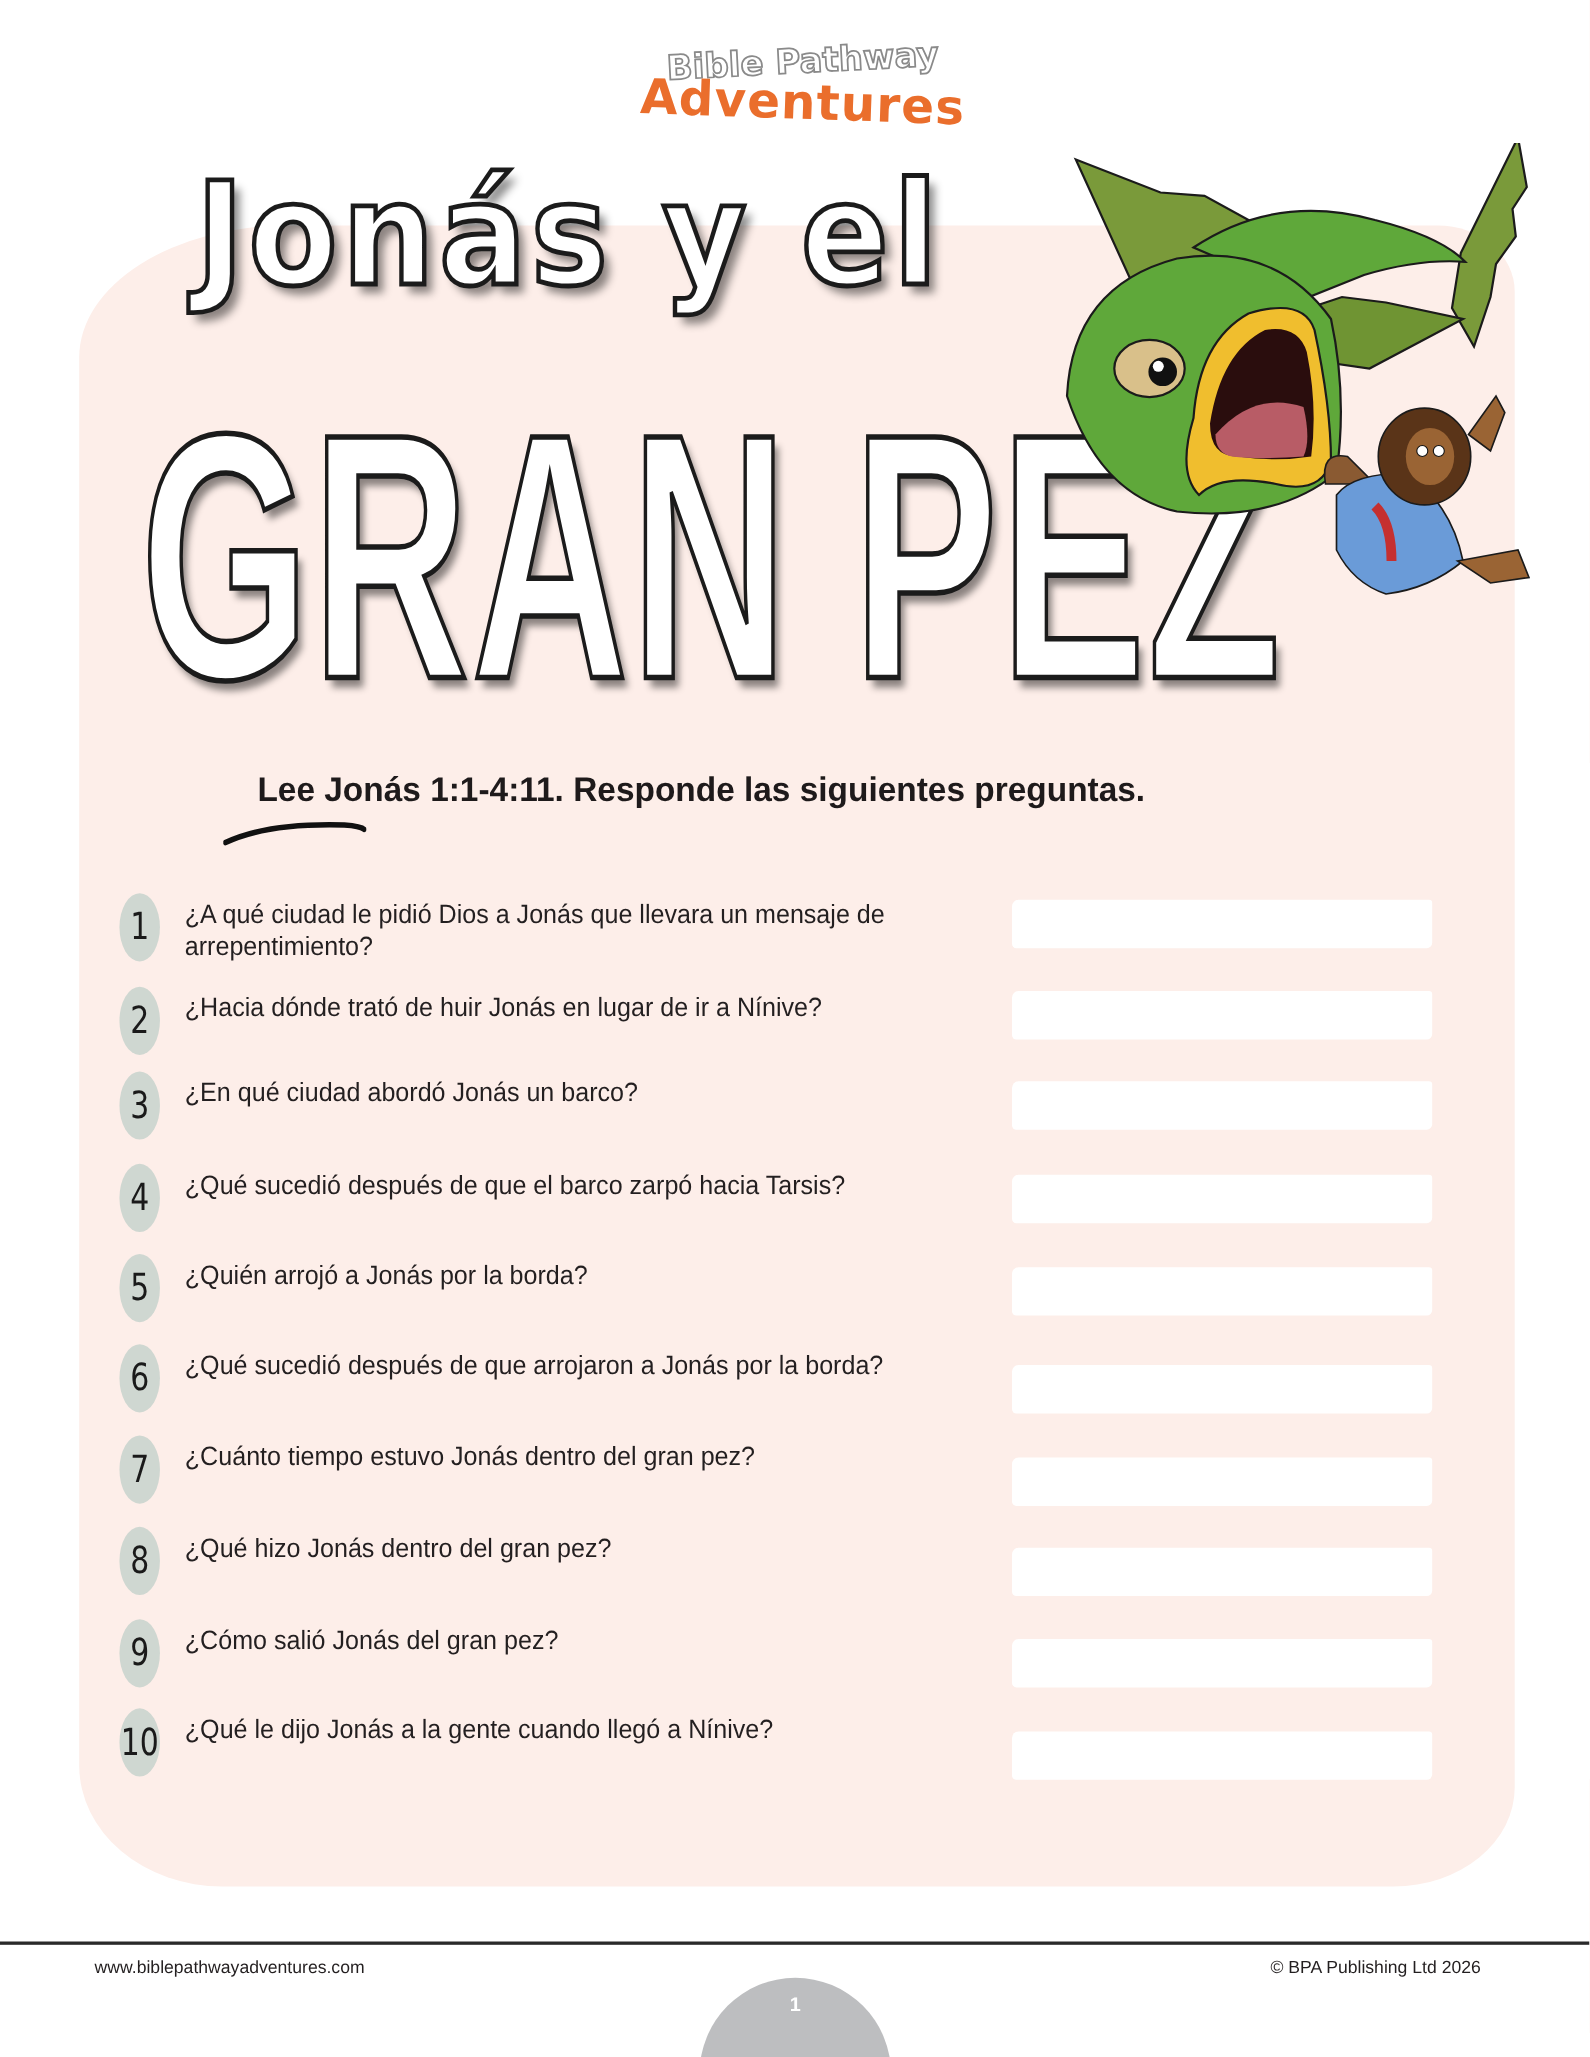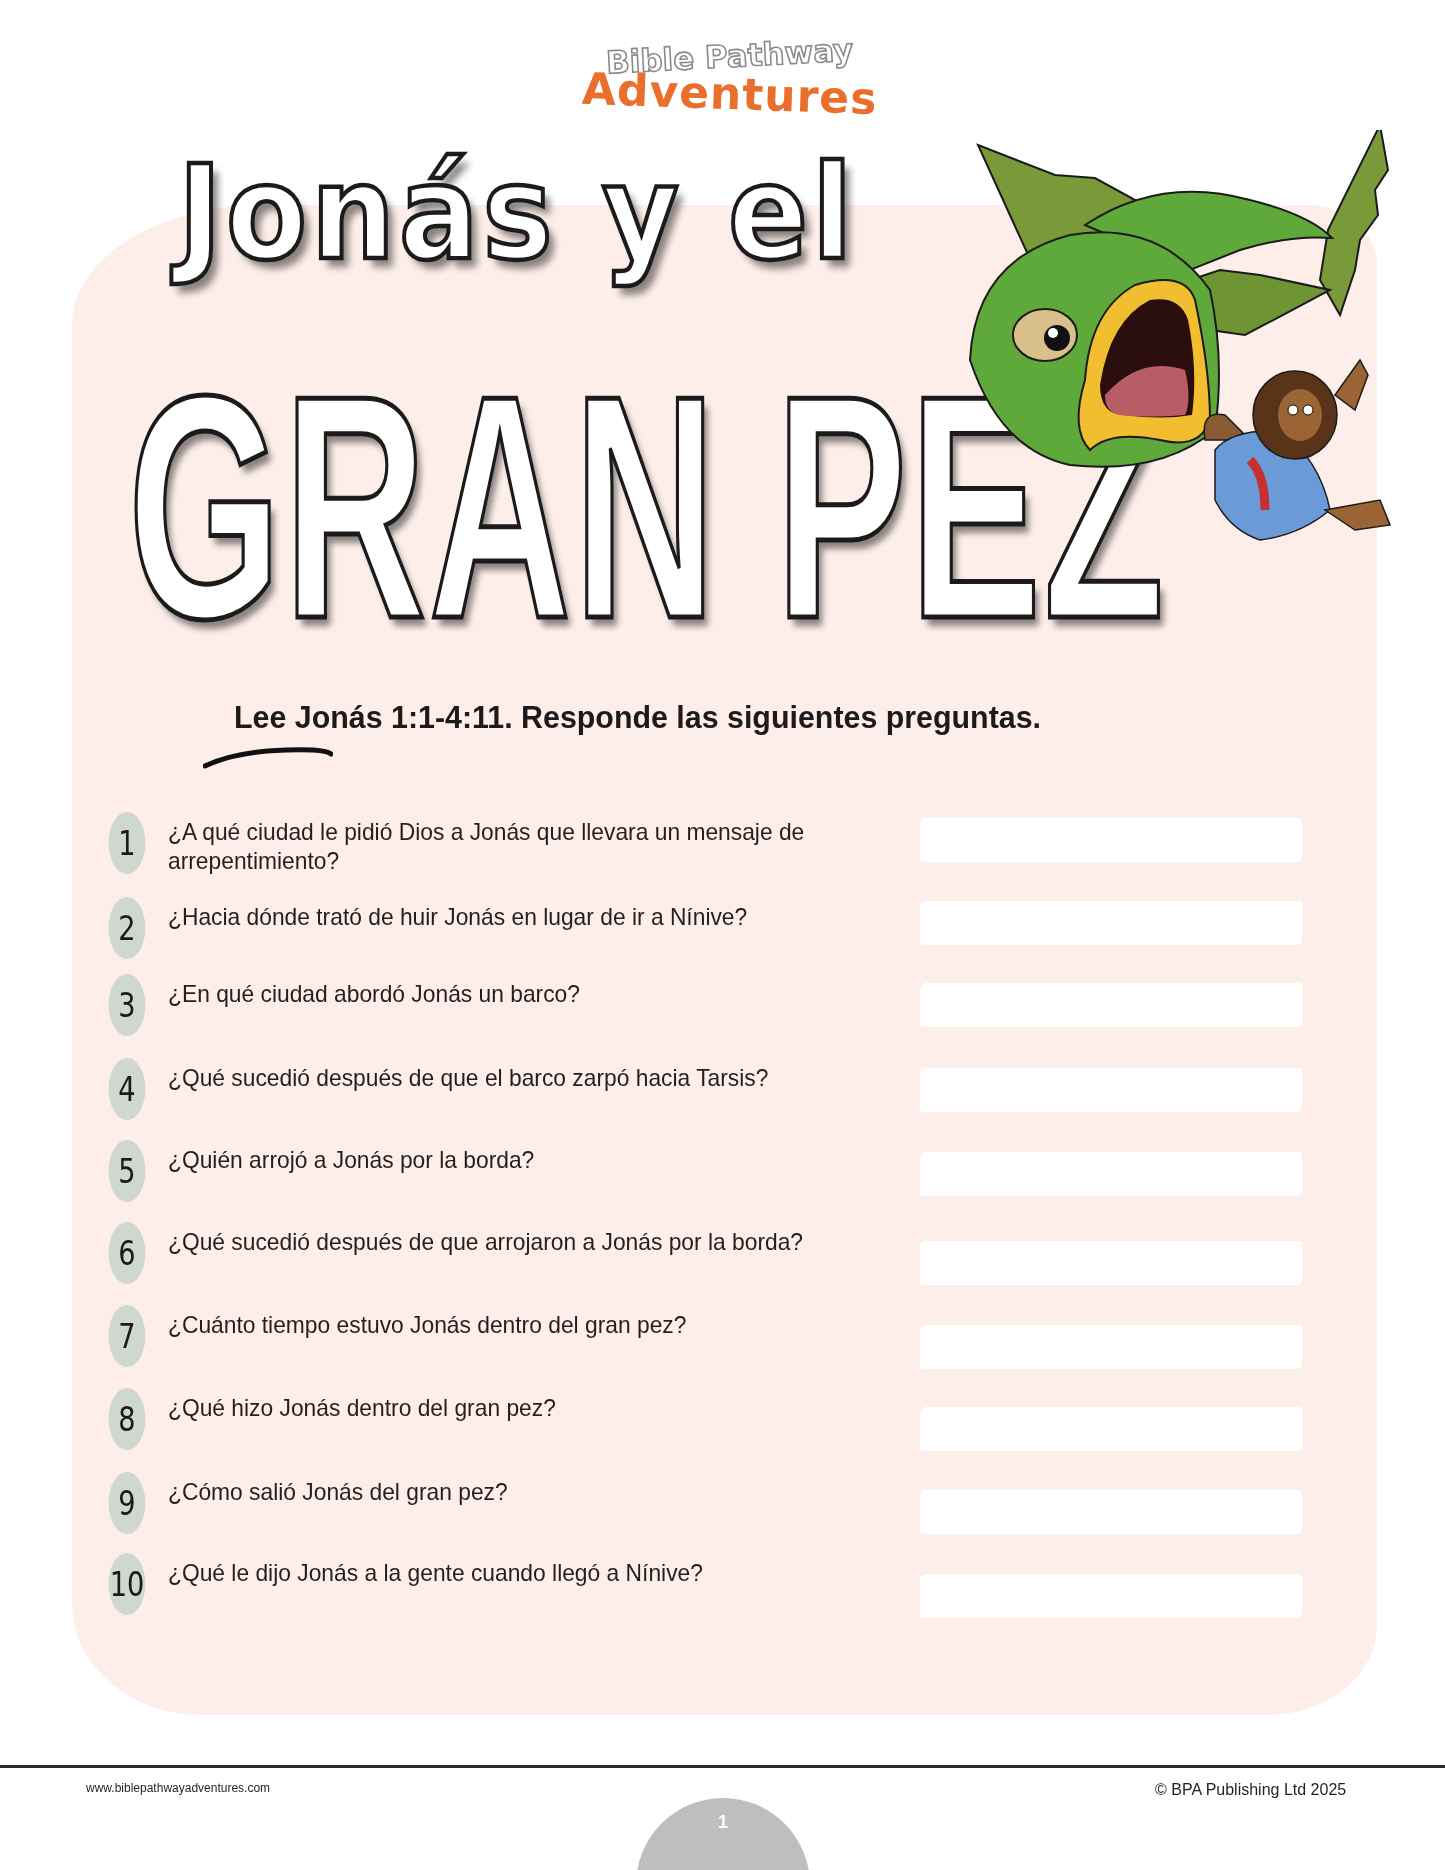--- a/index.html
+++ b/index.html
@@ -46,21 +46,21 @@
            font-family: "DejaVu Sans", sans-serif; font-size: 34px; color: #1a1a1a;
            transform: scaleX(0.8); }
   .q-text { position: absolute; left: 68px; top: 5px; width: 760px;
             font-family: "Liberation Sans", sans-serif; font-size: 24px; line-height: 29px; color: #231f20;
             transform: scaleX(0.95); transform-origin: left; }
   .answer-box { position: absolute; left: 920px; width: 378px; height: 42px; background: #ffffff;
                 border-radius: 6px 3px 5px 4px; border: none; outline: none; }
 
   
   .footer-line { position: absolute; left: 0; top: 1765px; width: 1445px; height: 3px; background: #2a2a2a; }
-  .footer-url { position: absolute; left: 86px; top: 1781px; font-size: 12px; color: #231f20; }
+  .footer-url { position: absolute; left: 86px; top: 1781px; font-size: 16px; color: #231f20; }
   .footer-copy { position: absolute; left: 1155px; top: 1781px; font-size: 16px; color: #231f20; }
   .page-num { position: absolute; left: 636px; top: 1798px; width: 174px; height: 174px; border-radius: 50%;
               background: #bdbec0; color: #ffffff; font-weight: bold; font-size: 18px; text-align: center;
               line-height: 24px; padding-top: 12px; box-sizing: border-box; }
 </style>
 </head>
 <body>
 
 <div class="panel"></div>
 
@@ -165,14 +165,14 @@
 <input class="answer-box" style="top: 1490px;" value="">
 
 <div class="q-row" style="top:1553px">
   <div class="q-num">10</div>
   <div class="q-text">¿Qué le dijo Jonás a la gente cuando llegó a Nínive?</div>
 </div>
 <input class="answer-box" style="top: 1574px;" value="">
 
 <div class="footer-line"></div>
 <div class="footer-url">www.biblepathwayadventures.com</div>
-<div class="footer-copy">© BPA Publishing Ltd 2025</div>
+<div class="footer-copy">© BPA Publishing Ltd 2026</div>
 <div class="page-num">1</div>
 
 </body></html>

